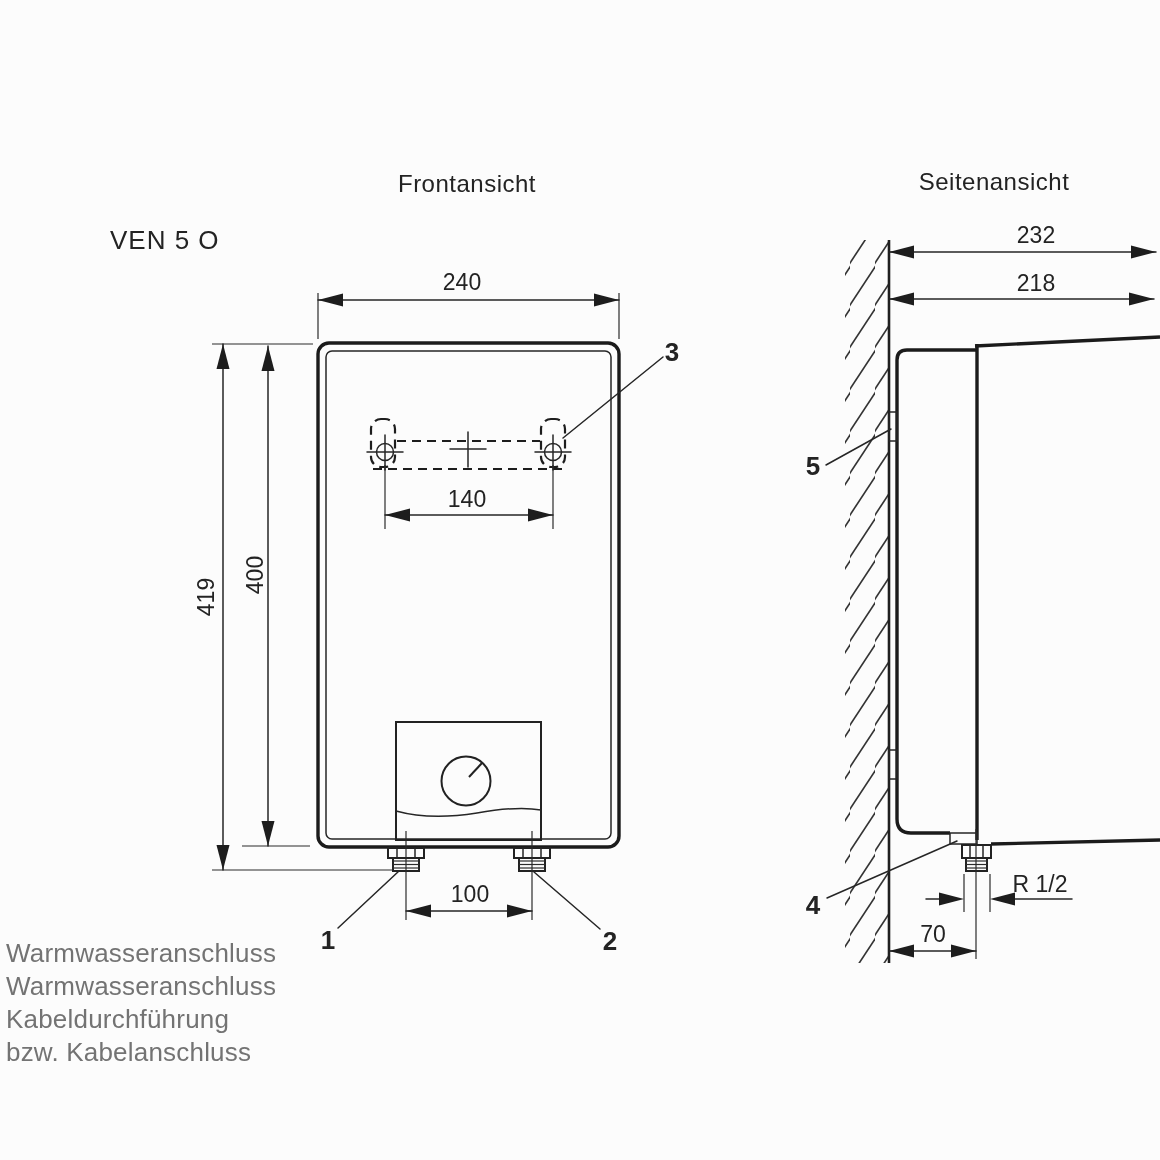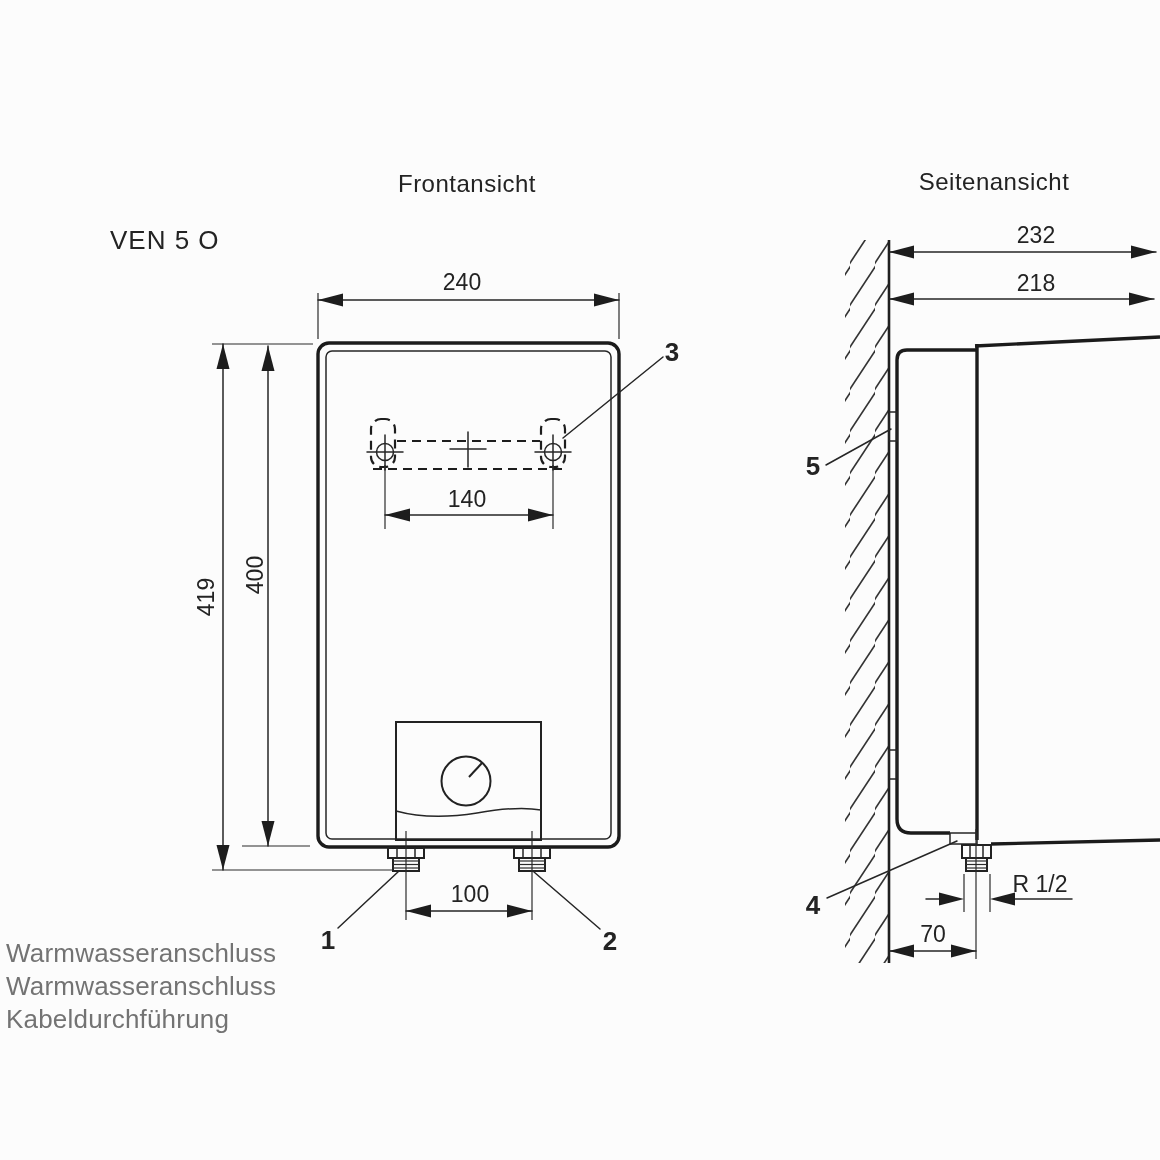--- a/index.html
+++ b/index.html
@@ -222,14 +222,15 @@
       <line class="ln" x1="826" y1="452" x2="891" y2="416"></line>
       <text class="t-callout" x="813" y="462" text-anchor="middle">5</text>
     </g>
   </g>
 </svg>
 
 <div class="legend">
   <div>Warmwasseranschluss</div>
   <div>Warmwasseranschluss</div>
   <div>Kabeldurchführung</div>
+  <div>bzw. Kabelanschluss</div>
 </div>
 </div>
 
 </body></html>

